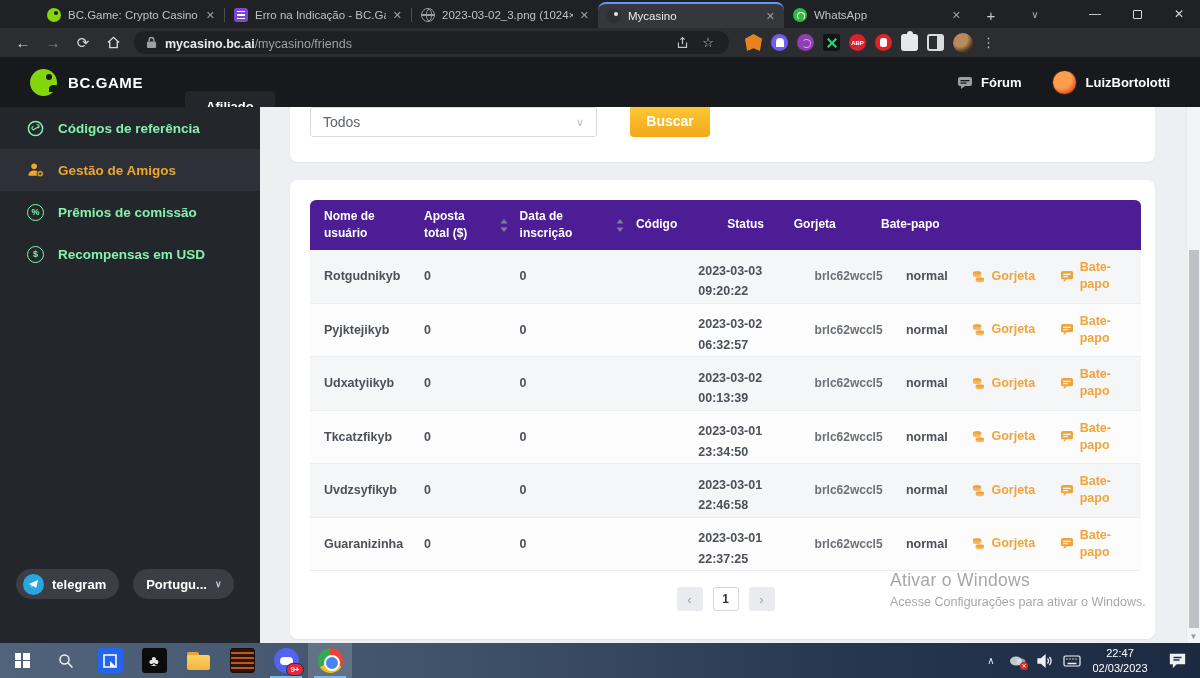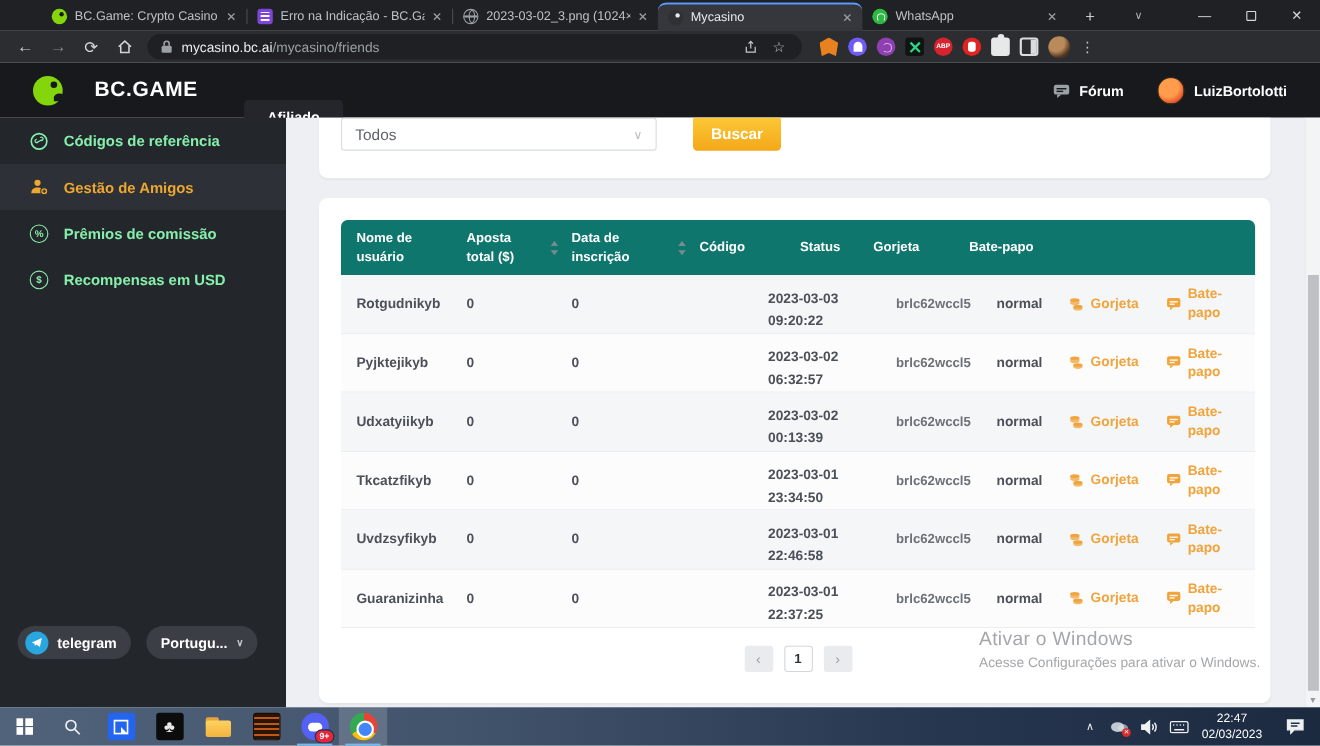--- a/index.html
+++ b/index.html
@@ -30,21 +30,21 @@
   .wincontrols{position:absolute;right:0;top:0;height:28px;display:flex;align-items:center;color:#d7dadd;}
   .winbtn{width:42px;height:28px;display:flex;align-items:center;justify-content:center;font-size:12px;}
   .winbtn.chev{font-size:10px;color:#aeb3b8;margin-right:18px;}
   .maxbox{width:9px;height:9px;border:1.2px solid #d7dadd;border-radius:1px;}
 
   
   .toolbar{position:absolute;top:28px;left:0;right:0;height:29px;background:#2b2d31;display:flex;align-items:center;padding:0 8px;}
   .navbtn{width:30px;height:26px;display:flex;align-items:center;justify-content:center;color:#d2d5d9;font-size:15px;}
   .navbtn.dim{color:#83878c;}
   .omnibox{height:23px;flex:none;width:595px;border-radius:12px;background:#1e2024;display:flex;align-items:center;padding:0 12px;gap:8px;margin:0 6px;color:#9aa0a6;}
-  .omni-host{color:#e8eaed;font-size:12.5px;font-weight:normal;text-align:center;}
+  .omni-host{color:#e8eaed;font-size:12.5px;font-weight:bold;text-align:center;}
   .omni-path{color:#9aa0a6;font-size:12.5px;}
   .omni-spacer{flex:1;}
   .omni-ic{width:18px;display:flex;justify-content:center;color:#c3c7cc;font-size:13px;}
   .extrow{display:flex;align-items:center;gap:9px;margin-left:10px;}
   .ext{width:17px;height:17px;position:relative;flex:none;}
   .ext-fox{background:#e8821e;clip-path:polygon(50% 0,100% 28%,88% 100%,50% 84%,12% 100%,0 28%);}
   .ext-ghost{background:#6f5bf5;border-radius:50%;}
   .ext-ghost::after{content:"";position:absolute;left:4.5px;top:4px;width:8px;height:9px;background:#fff;border-radius:4px 4px 0 0;}
   .ext-swirl{background:#8e3fb0;border-radius:50%;}
   .ext-swirl::after{content:"";position:absolute;left:5px;top:5px;width:7px;height:7px;border:1.5px solid #d9a8ef;border-radius:50%;border-left-color:transparent;}
@@ -59,21 +59,21 @@
   .ext-panel{border:2px solid #dadde0;border-radius:3px;}
   .ext-panel::after{content:"";position:absolute;right:0;top:0;bottom:0;width:5px;background:#dadde0;}
   .ext-avatar{border-radius:50%;background:radial-gradient(circle at 35% 30%,#b98a5a 0 40%,#4e3420 70%);width:20px;height:20px;}
   .ext-menu{color:#c3c7cc;font-size:13px;width:10px;text-align:center;}
 
   
   .siteheader{position:absolute;top:57px;left:0;right:0;height:50px;background:#17191d;display:flex;align-items:center;padding:0 30px;color:#fff;}
   .bclogo{width:27px;height:27px;position:relative;border-radius:50%;background:#84d50c;flex:none;}
   .bclogo::before{content:"";position:absolute;right:5px;top:5px;width:6px;height:6px;background:#17191d;border-radius:50%;}
   .bclogo::after{content:"";position:absolute;right:-2px;bottom:4px;width:10px;height:7px;background:#17191d;border-radius:50% 50% 50% 0;}
-  .brand{font-size:19px;font-weight:bold;letter-spacing:.6px;margin-left:29px;}
+  .brand{font-size:15px;font-weight:bold;letter-spacing:.6px;margin-left:11px;}
   .afiliado{margin-left:42px;background:#24262b;border-radius:4px;padding:8px 21px;font-size:13px;font-weight:bold;margin-top:48px;}
   .sh-spacer{flex:1;}
   .forum{display:flex;align-items:flex-end;gap:8px;font-size:13px;font-weight:bold;color:#fff;}
   .forum svg{color:#9aa0a6;}
   .useravatar{width:25px;height:25px;border-radius:50%;margin-left:30px;
     background:radial-gradient(circle at 40% 35%,#ff9d4d 0 45%,#e5502a 75%);border:1px solid #3a2a18;}
   .username{font-size:13px;font-weight:bold;margin-left:9px;}
 
   
   .sidebar{position:absolute;top:107px;bottom:35px;left:0;width:260px;background:#23262a;}
@@ -89,21 +89,21 @@
   
   .content{position:absolute;top:107px;bottom:35px;left:260px;right:0;background:#edeff2;overflow:hidden;}
   .card{position:absolute;left:30px;width:865px;background:#fff;border-radius:8px;box-shadow:0 1px 2px rgba(40,50,60,.05);}
   .card1{top:-30px;height:85px;}
   .select{position:absolute;left:20px;top:30px;width:287px;height:30px;border:1px solid #d8dbe0;border-radius:3px;background:#fff;display:flex;align-items:center;padding:0 12px;color:#5f6368;font-size:14px;}
   .select .chev{margin-left:auto;color:#b9bec4;font-size:11px;}
   .buscar{position:absolute;left:340px;top:28px;width:80px;height:32px;border:none;border-radius:4px;
     background:linear-gradient(180deg,#fdc938,#f3a819);color:#fff;font-size:14px;font-weight:bold;font-family:inherit;}
   .card2{top:73px;height:459px;}
   .table{position:absolute;left:20px;top:20px;width:831px;}
-  .thead{display:flex;align-items:center;background:#0f766e;border-radius:6px 6px 0 0;height:50px;color:#fff;font-size:12px;font-weight:bold;line-height:1.45;}
+  .thead{display:flex;align-items:center;background:#4c1d95;border-radius:6px 6px 0 0;height:50px;color:#fff;font-size:12px;font-weight:bold;line-height:1.45;}
   .th,.td{padding:0 6px;display:flex;align-items:center;}
   .th{gap:8px;}
   .c1{width:13%;padding-left:14px;}
   .c2{width:11.5%;}
   .c3{width:21.5%;}
   .c4{width:14%;}
   .c5{width:11%;}
   .c6{width:8%;}
   .c7{width:10.5%;}
   .c8{width:10.5%;}

